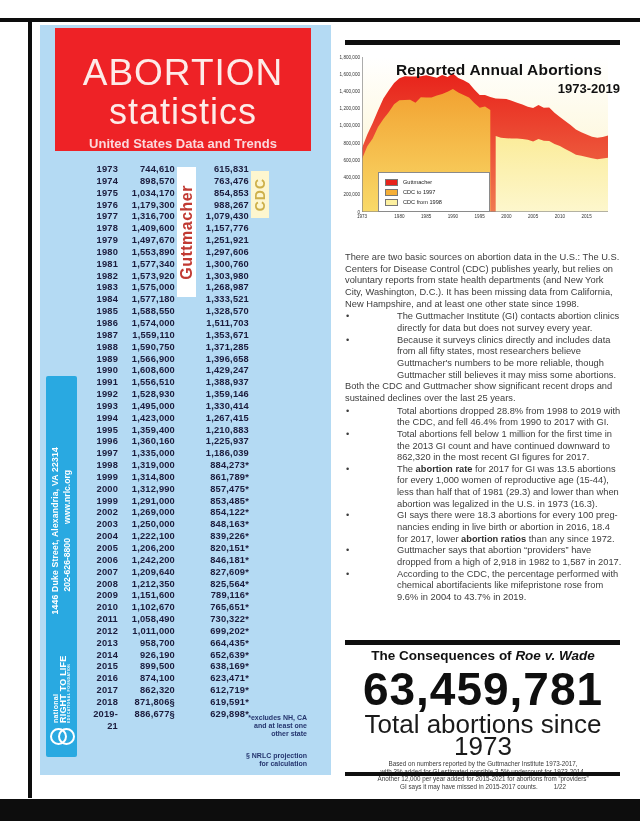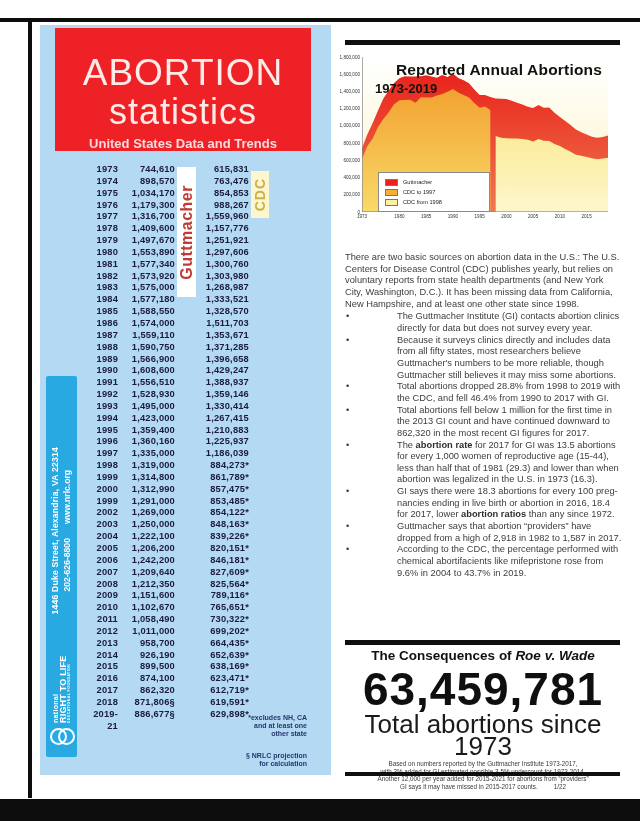--- a/index.html
+++ b/index.html
@@ -57,21 +57,21 @@
 
   
   .rule{background:#0f0f0f;}
   .rule-top{left:345px;top:40px;width:275px;height:5px;}
   .rule-mid{left:345px;top:640px;width:275px;height:5px;}
   .rule-bot{left:345px;top:772px;width:275px;height:4px;}
 
   .chart{left:335px;top:50px;width:290px;height:175px;}
   .chart-title{position:absolute;left:40px;top:11px;width:248px;text-align:center;
                font-size:15.5px;font-weight:800;color:#111;letter-spacing:.2px;}
-  .chart-subtitle{position:absolute;left:40px;top:31px;width:245px;
+  .chart-subtitle{position:absolute;left:40px;top:31px;width:245px;text-align:right;
                font-size:13px;font-weight:800;color:#111;}
   .ylab{position:absolute;width:25px;text-align:right;font-size:4.6px;color:#333;}
   .xlab{position:absolute;width:18px;text-align:center;font-size:4.6px;color:#333;}
   #plot{position:absolute;left:27px;top:7px;width:246px;height:155px;}
   .legend{position:absolute;left:43px;top:122px;width:98px;background:#ffffff;
           border:1px solid #8a8a8a;padding:4px 6px;}
   .leg-item{display:flex;align-items:center;height:10px;}
   .leg-swatch{width:11px;height:5px;border:.5px solid #777;margin-right:5px;}
   .leg-label{font-size:5.6px;color:#222;}
 
@@ -121,21 +121,21 @@
       <span>854,853</span>
     </div>
     <div class="trow">
       <span>1976</span>
       <span>1,179,300</span>
       <span>988,267</span>
     </div>
     <div class="trow">
       <span>1977</span>
       <span>1,316,700</span>
-      <span>1,559,960</span>
+      <span>1,079,430</span>
     </div>
     <div class="trow">
       <span>1978</span>
       <span>1,409,600</span>
       <span>1,157,776</span>
     </div>
     <div class="trow">
       <span>1979</span>
       <span>1,497,670</span>
       <span>1,251,921</span>
@@ -455,20 +455,21 @@
   <div>
       <div class="bullet">
         <span class="dot">•</span>
         <span class="btxt">The Guttmacher Institute (GI) contacts abortion clinics directly for data but does not survey every year.</span>
       </div>
       <div class="bullet">
         <span class="dot">•</span>
         <span class="btxt">Because it surveys clinics directly and includes data from all fifty states, most researchers believe Guttmacher's numbers to be more reliable, though Guttmacher still believes it may miss some abortions.</span>
       </div>
     </div>
+  <p>Both the CDC and Guttmacher show significant recent drops and sustained declines over the last 25 years.</p>
   <div>
       <div class="bullet">
         <span class="dot">•</span>
         <span class="btxt">Total abortions dropped 28.8% from 1998 to 2019 with the CDC, and fell 46.4% from 1990 to 2017 with GI.</span>
       </div>
       <div class="bullet">
         <span class="dot">•</span>
         <span class="btxt">Total abortions fell below 1 million for the first time in the 2013 GI count and have continued downward to 862,320 in the most recent GI figures for 2017.</span>
       </div>
       <div class="bullet">

